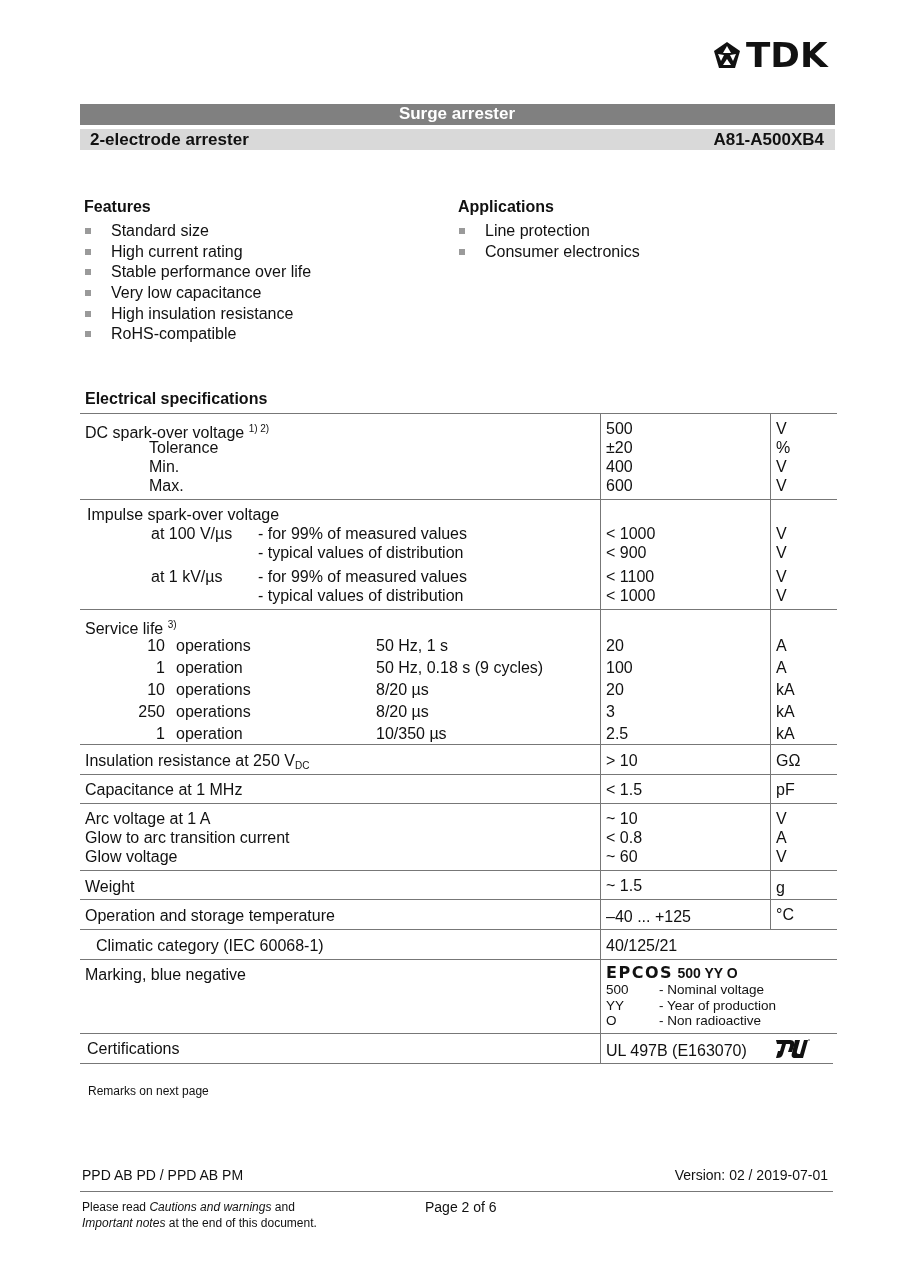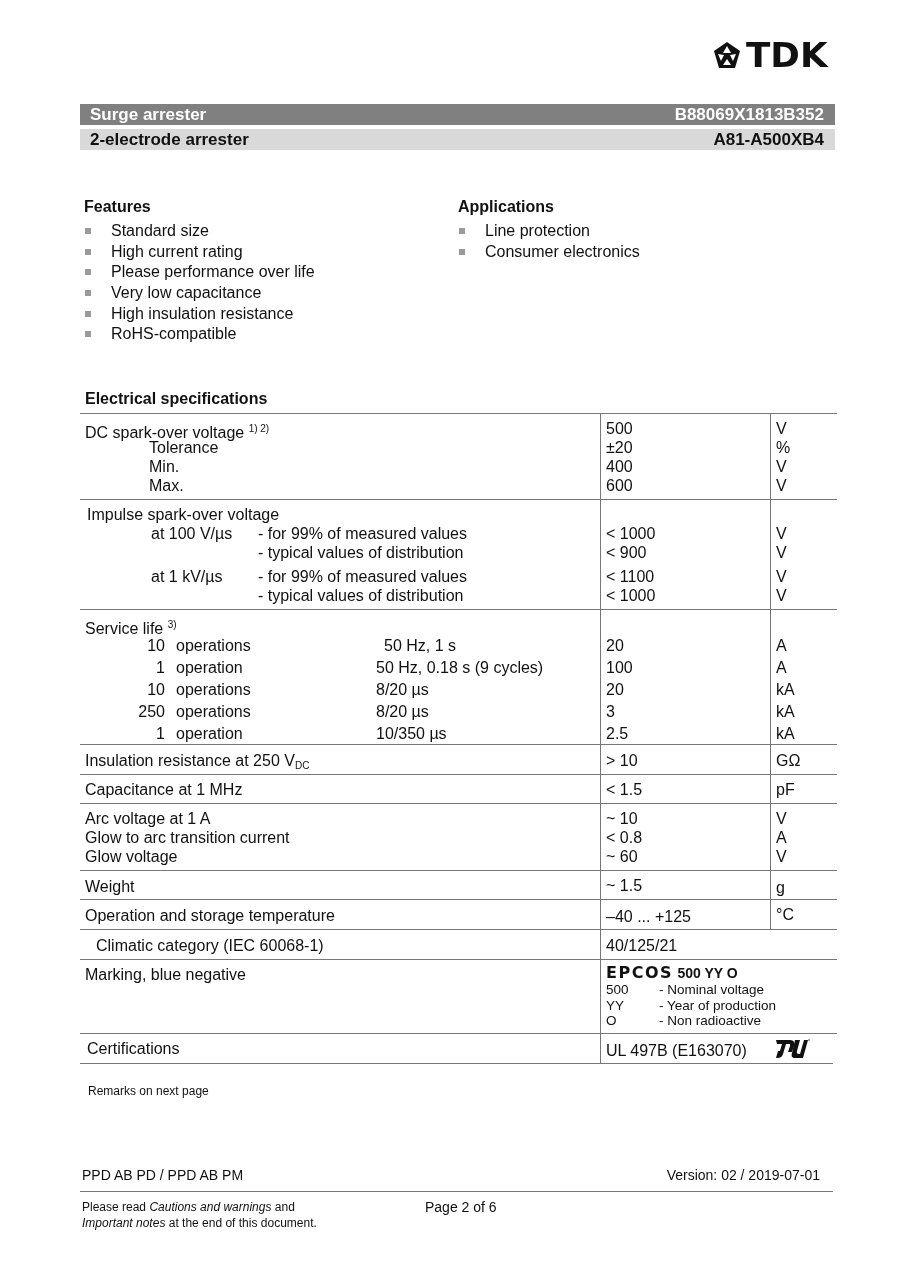--- a/index.html
+++ b/index.html
@@ -2,21 +2,21 @@
 <html><head>
 <meta charset="utf-8">
 <style>
   html, body { margin: 0; padding: 0; background: #ffffff; }
   body { width: 900px; height: 1273px; position: relative; font-family: "Liberation Sans", sans-serif; color: #111; overflow: hidden; }
   .abs { position: absolute; }
   .logo { left: 712px; top: 40px; height: 32px; display: flex; align-items: center; }
   .logo svg { display: block; }
   .logo-text { font-family: "DejaVu Sans", sans-serif; font-weight: bold; font-size: 33px; letter-spacing: 0px; color: #111; margin-left: 4px; line-height: 32px; transform: scaleX(1.08); transform-origin: left center; }
 
-  .bar1 { left: 80px; top: 104px; width: 755px; height: 21px; background: #808080; color: #fff; font-weight: bold; font-size: 17px; display: flex; justify-content: space-between; align-items: center; box-sizing: border-box; padding: 0 11px 0 10px; }
+  .bar1 { left: 80px; top: 104px; width: 755px; height: 21px; background: #808080; color: #fff; font-weight: bold; font-size: 17px; display: flex; justify-content: space-between; align-items: center; box-sizing: border-box; padding: 0 11px 0 10px; flex-direction: column; }
   .bar2 { left: 80px; top: 129px; width: 755px; height: 21px; background: #d9d9d9; color: #111; font-weight: bold; font-size: 17px; display: flex; justify-content: space-between; align-items: center; box-sizing: border-box; padding: 0 11px 0 10px; }
 
   .sec-title { font-weight: bold; font-size: 16px; }
   .blist { list-style: none; margin: 0; padding: 0; }
   .blist li { position: relative; font-size: 16px; height: 20.7px; line-height: 20.7px; padding-left: 27px; }
   .blist li .bullet { position: absolute; left: 1px; top: 7px; width: 6px; height: 6px; background: #9a9a9a; }
   .hl { position: absolute; left: 80px; width: 757px; height: 0; border-top: 1.5px solid #777; }
   .vl { position: absolute; width: 0; border-left: 1.5px solid #777; }
   .t { position: absolute; font-size: 16px; line-height: 19px; white-space: nowrap; }
   .sup { font-size: 10px; vertical-align: 6px; }
@@ -46,21 +46,21 @@
 </div>
 <div class="abs bar2">
   <span>2-electrode arrester</span>
   <span>A81-A500XB4</span>
 </div>
 
 <div class="abs sec-title" style="left:84px; top:198px;">Features</div>
 <ul class="abs blist" style="left:84px; top:221px;">
   <li><span class="bullet"></span><span>Standard size</span></li>
   <li><span class="bullet"></span><span>High current rating</span></li>
-  <li><span class="bullet"></span><span>Please performance over life</span></li>
+  <li><span class="bullet"></span><span>Stable performance over life</span></li>
   <li><span class="bullet"></span><span>Very low capacitance</span></li>
   <li><span class="bullet"></span><span>High insulation resistance</span></li>
   <li><span class="bullet"></span><span>RoHS-compatible</span></li>
 </ul>
 
 <div class="abs sec-title" style="left:458px; top:198px;">Applications</div>
 <ul class="abs blist" style="left:458px; top:221px;">
   <li><span class="bullet"></span><span>Line protection</span></li>
   <li><span class="bullet"></span><span>Consumer electronics</span></li>
 </ul>
@@ -111,21 +111,21 @@
   <div class="t" style="left:606px; top:586px;">&lt; 1000</div>
   <div class="t" style="left:776px; top:524px;">V</div>
   <div class="t" style="left:776px; top:543px;">V</div>
   <div class="t" style="left:776px; top:567px;">V</div>
   <div class="t" style="left:776px; top:586px;">V</div>
 
   <div class="t" style="left:85px; top:615px;"><span>Service life</span> <span class="sup">3)</span></div>
 
   <div class="t" style="left:120px; width:45px; text-align:right; top:636px;">10</div>
   <div class="t" style="left:176px; top:636px;">operations</div>
-  <div class="t" style="left:376px; top:636px;margin-left:8px;">50 Hz, 1 s</div>
+  <div class="t" style="left:376px; top:636px;">50 Hz, 1 s</div>
   <div class="t" style="left:606px; top:636px;">20</div>
   <div class="t" style="left:776px; top:636px;">A</div>
 
   <div class="t" style="left:120px; width:45px; text-align:right; top:658px;">1</div>
   <div class="t" style="left:176px; top:658px;">operation</div>
   <div class="t" style="left:376px; top:658px;">50 Hz, 0.18 s (9 cycles)</div>
   <div class="t" style="left:606px; top:658px;">100</div>
   <div class="t" style="left:776px; top:658px;">A</div>
 
   <div class="t" style="left:120px; width:45px; text-align:right; top:680px;">10</div>
@@ -189,19 +189,19 @@
   <svg class="abs" style="left:775px; top:1038px;" width="36" height="22" viewBox="0 0 36 22">
     <path d="M1,2 L15,2 C19,2 20,5 19,8 L17,14 L13,14 L15,8 C15.5,6.5 15,6 14,6 L11,6 L8,16 C7,19 5,20 2,20 L1,20 L3,13 L5,13 L7,6 L2,6 Z" fill="#111"></path>
     <path d="M20,2 L25,2 L22,13 C21.5,15 22,16 24,16 L25,16 L29,2 L33,2 L28,20 L20,20 C17,20 16,18 17,15 Z" fill="#111"></path>
     <circle cx="34" cy="2" r="1" fill="#888"></circle>
   </svg>
 
   <div class="t" style="left:88px; top:1066px; font-size:12px;margin-top:16px;">Remarks on next page</div>
 </div>
 
 <div class="abs foot" style="left:82px; top:1167px;">PPD AB PD / PPD AB PM</div>
-<div class="abs foot" style="right:80px; top:1167px;">Version: 02 / 2019-07-01</div>
+<div class="abs foot" style="right:72px; top:1167px;">Version: 02 / 2019-07-01</div>
 <div class="abs" style="left:80px; top:1191px; width:753px; border-top:1.5px solid #777;"></div>
 <div class="abs foot-s" style="left:82px; top:1199px;">
   <span>Please read </span><i>Cautions and warnings</i><span> and</span><br>
   <i>Important notes</i><span> at the end of this document.</span>
 </div>
 <div class="abs foot" style="left:425px; top:1199px;">Page 2 of 6</div>
 
 </body></html>

